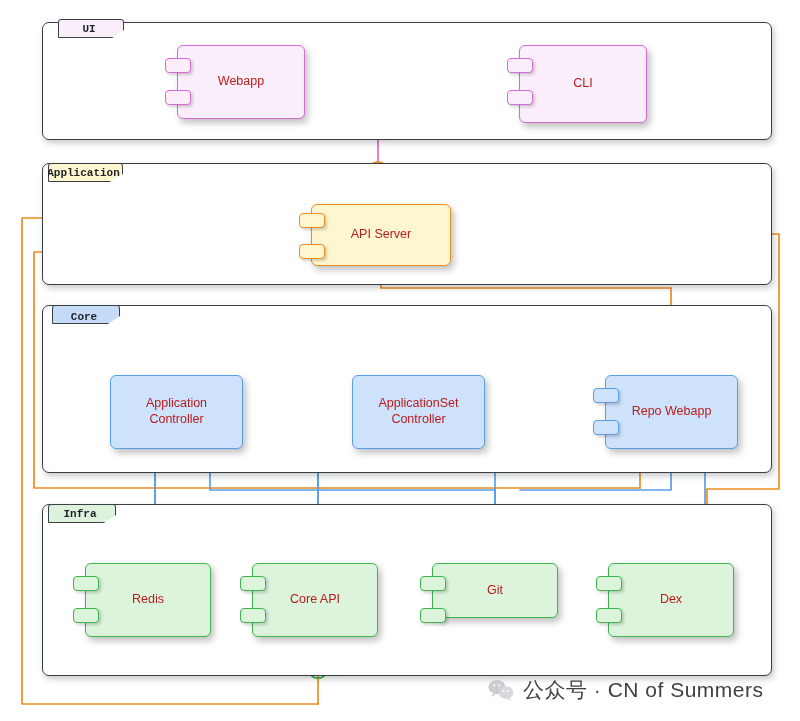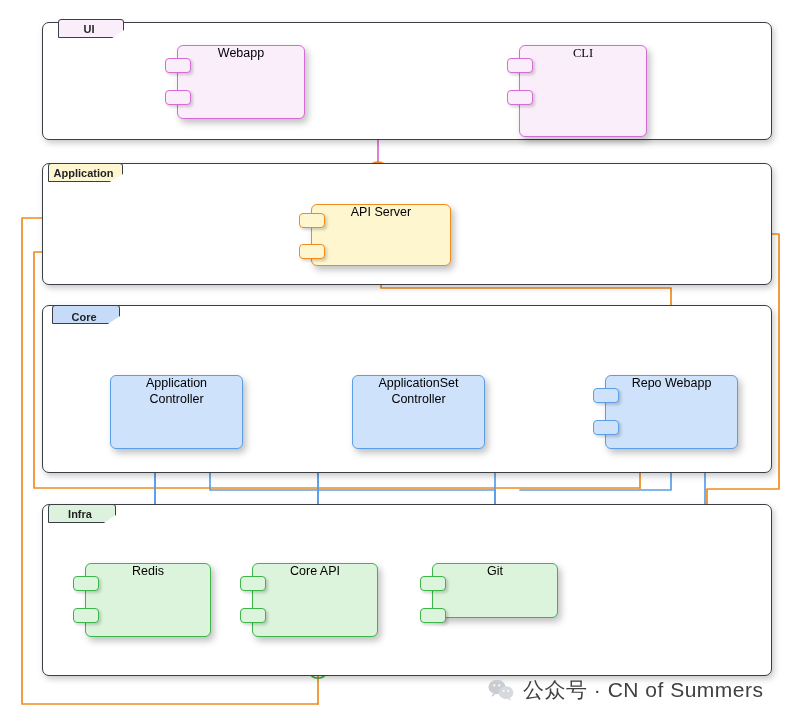--- a/index.html
+++ b/index.html
@@ -40,31 +40,32 @@
     border-radius: 3px 3px 0 0;
     font-size: 11px;
     font-weight: bold;
     color: #1d2125;
     display: flex;
     align-items: center;
     justify-content: center;
     padding: 0 10px 0 6px;
     box-shadow: 2px 2px 4px rgba(0,0,0,0.25);
     clip-path: polygon(0 0, 100% 0, 100% 58%, 82% 100%, 0 100%);
+    font-family: Liberation Mono, monospace;
   }
   .node {
     position: absolute;
     box-sizing: border-box;
     border-radius: 6px;
     display: flex;
-    align-items: flex-start;
+    align-items: center;
     justify-content: center;
     text-align: center;
     font-size: 12.5px;
-    color: #000000;
+    color: #b91c1c;
     line-height: 1.25;
     box-shadow: 3px 4px 7px rgba(0,0,0,0.25);
     z-index: 6;
   }
   .port {
     position: absolute;
     width: 26px;
     height: 15px;
     box-sizing: border-box;
     border-radius: 4px;
@@ -198,21 +199,21 @@
   <div class="group-tab" style="left:48px; top:504px; width:68px; background:#ddf2dc;">
     <span>Infra</span>
   </div>
 
   <div class="node" style="left:177px; top:45px; width:128px; height:74px; background:#fbeefb; border:1.8px solid #d66ad6;">
     <div class="port p1" style="background:#fbeefb; border:1.8px solid #d66ad6;"></div>
     <div class="port p2" style="background:#fbeefb; border:1.8px solid #d66ad6;"></div>
     <span>Webapp</span>
   </div>
 
-  <div class="node" style="left:519px; top:45px; width:128px; height:92px; background:#fbeefb; border:1.8px solid #d66ad6;font-family:Liberation Serif, serif;">
+  <div class="node" style="left:519px; top:45px; width:128px; height:78px; background:#fbeefb; border:1.8px solid #d66ad6;">
     <div class="port p1" style="background:#fbeefb; border:1.8px solid #d66ad6;"></div>
     <div class="port p2" style="background:#fbeefb; border:1.8px solid #d66ad6;"></div>
     <span>CLI</span>
   </div>
 
   <div class="node" style="left:311px; top:204px; width:140px; height:62px; background:#fdf6cf; border:1.8px solid #f08c1e;">
     <div class="port" style="top:8px; background:#fdf6cf; border:1.8px solid #f08c1e;"></div>
     <div class="port" style="top:39px; background:#fdf6cf; border:1.8px solid #f08c1e;"></div>
     <span>API Server</span>
   </div>
@@ -240,20 +241,25 @@
     <div class="port p2" style="background:#ddf4dc; border:1.8px solid #3cb54a;"></div>
     <span>Core API</span>
   </div>
 
   <div class="node" style="left:432px; top:563px; width:126px; height:55px; background:#ddf4dc; border:1.8px solid #3cb54a;">
     <div class="port p1" style="background:#ddf4dc; border:1.8px solid #3cb54a;"></div>
     <div class="port p2" style="background:#ddf4dc; border:1.8px solid #3cb54a;"></div>
     <span>Git</span>
   </div>
 
+  <div class="node" style="left:608px; top:563px; width:126px; height:74px; background:#ddf4dc; border:1.8px solid #3cb54a;">
+    <div class="port p1" style="background:#ddf4dc; border:1.8px solid #3cb54a;"></div>
+    <div class="port p2" style="background:#ddf4dc; border:1.8px solid #3cb54a;"></div>
+    <span>Dex</span>
+  </div>
 
   <div class="watermark" style="left:488px; top:676px;">
     <svg width="26" height="22" viewBox="0 0 26 22">
       <ellipse cx="9" cy="8" rx="8.6" ry="7.2" fill="#c9ccd1"></ellipse>
       <path d="M5,14.2 L3.2,18 L7.4,15.6 Z" fill="#c9ccd1"></path>
       <ellipse cx="18" cy="13.6" rx="7.4" ry="6.3" fill="#d6d9dd"></ellipse>
       <path d="M21.6,19 L23.2,21.8 L19.6,20 Z" fill="#d6d9dd"></path>
       <circle cx="6.3" cy="6.4" r="1.15" fill="#ffffff"></circle>
       <circle cx="11.3" cy="6.4" r="1.15" fill="#ffffff"></circle>
       <circle cx="15.6" cy="12.1" r="1" fill="#ffffff"></circle>

